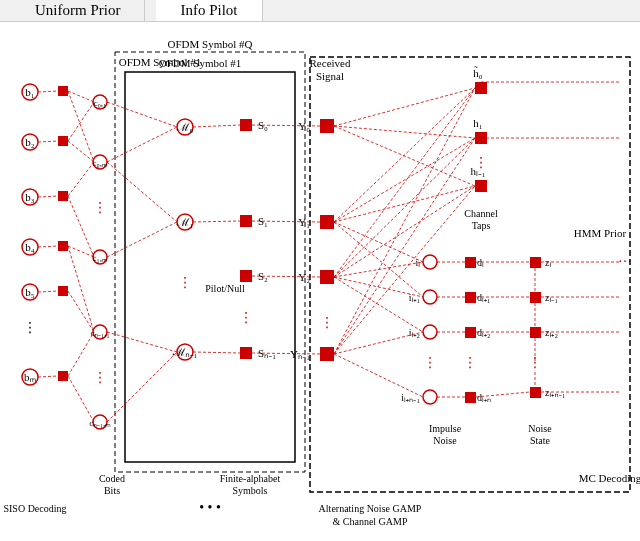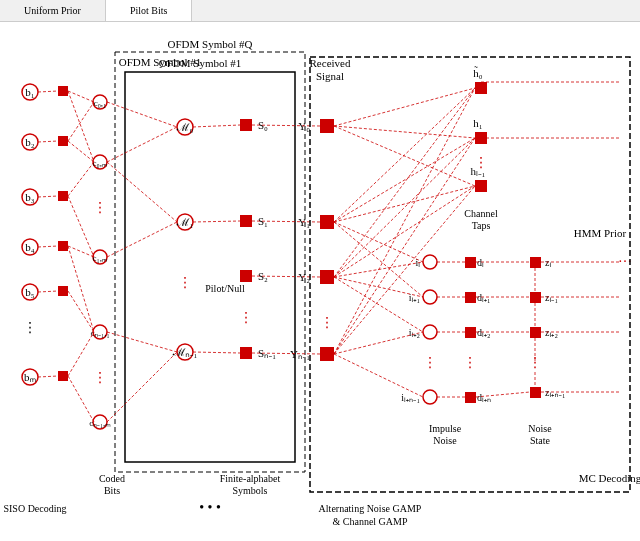--- a/index.html
+++ b/index.html
@@ -24,26 +24,27 @@
     .tab-bar {
       display: flex;
       flex-direction: row;
       border-bottom: 1px solid #ccc;
       height: 22px;
       align-items: center;
       background: #f0f0f0;
     }
     .tab-item {
       padding: 2px 24px;
-      font-size: 10px;
+      font-size: 15px;
       cursor: pointer;
       border-right: 1px solid #ccc;
       height: 100%;
       display: flex;
       align-items: center;
+      margin-left: 11px;
     }
     .tab-item.active {
       background: #fff;
       border-bottom: none;
     }
 
     
     .diagram-area {
       position: relative;
       width: 640px;
@@ -60,21 +61,21 @@
 </head>
 <body>
 
 <div class="main-container">
 
   <div class="tab-bar">
     <div class="tab-item">
       <span>Uniform Prior</span>
     </div>
     <div class="tab-item active">
-      <span>Pilot Bits</span>
+      <span>Info Pilot</span>
     </div>
   </div>
 
   <div class="diagram-area">
     <svg class="diagram-svg" viewBox="0 0 640 519" xmlns="http://www.w3.org/2000/svg">
 
       <rect width="640" height="519" fill="white"></rect>
 
       <defs>
         <marker id="arrow-red" markerWidth="6" markerHeight="6" refX="3" refY="3" orient="auto">

